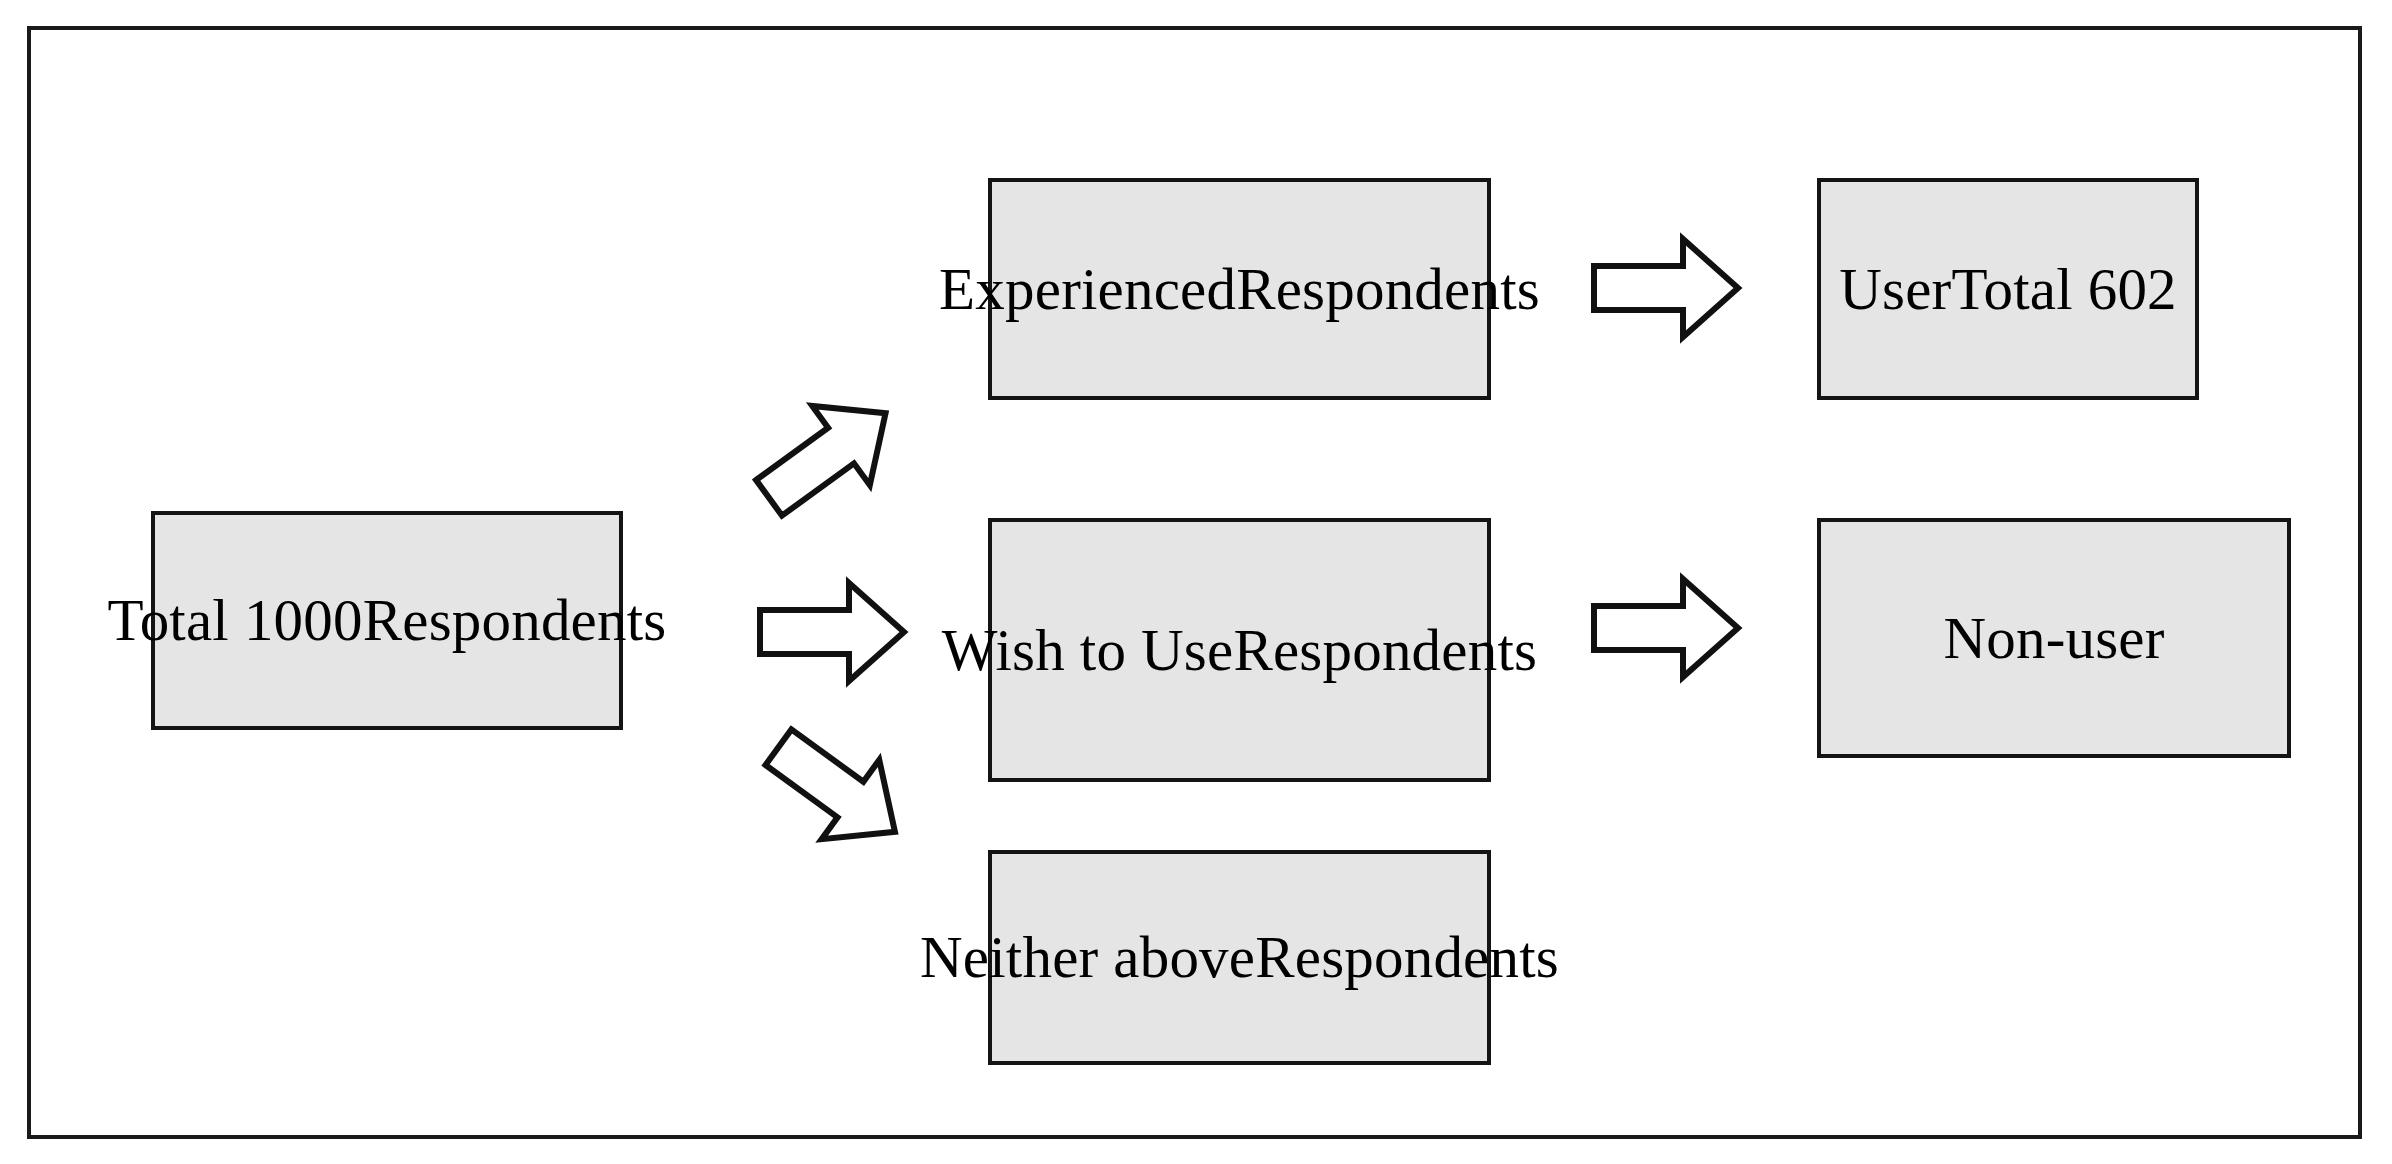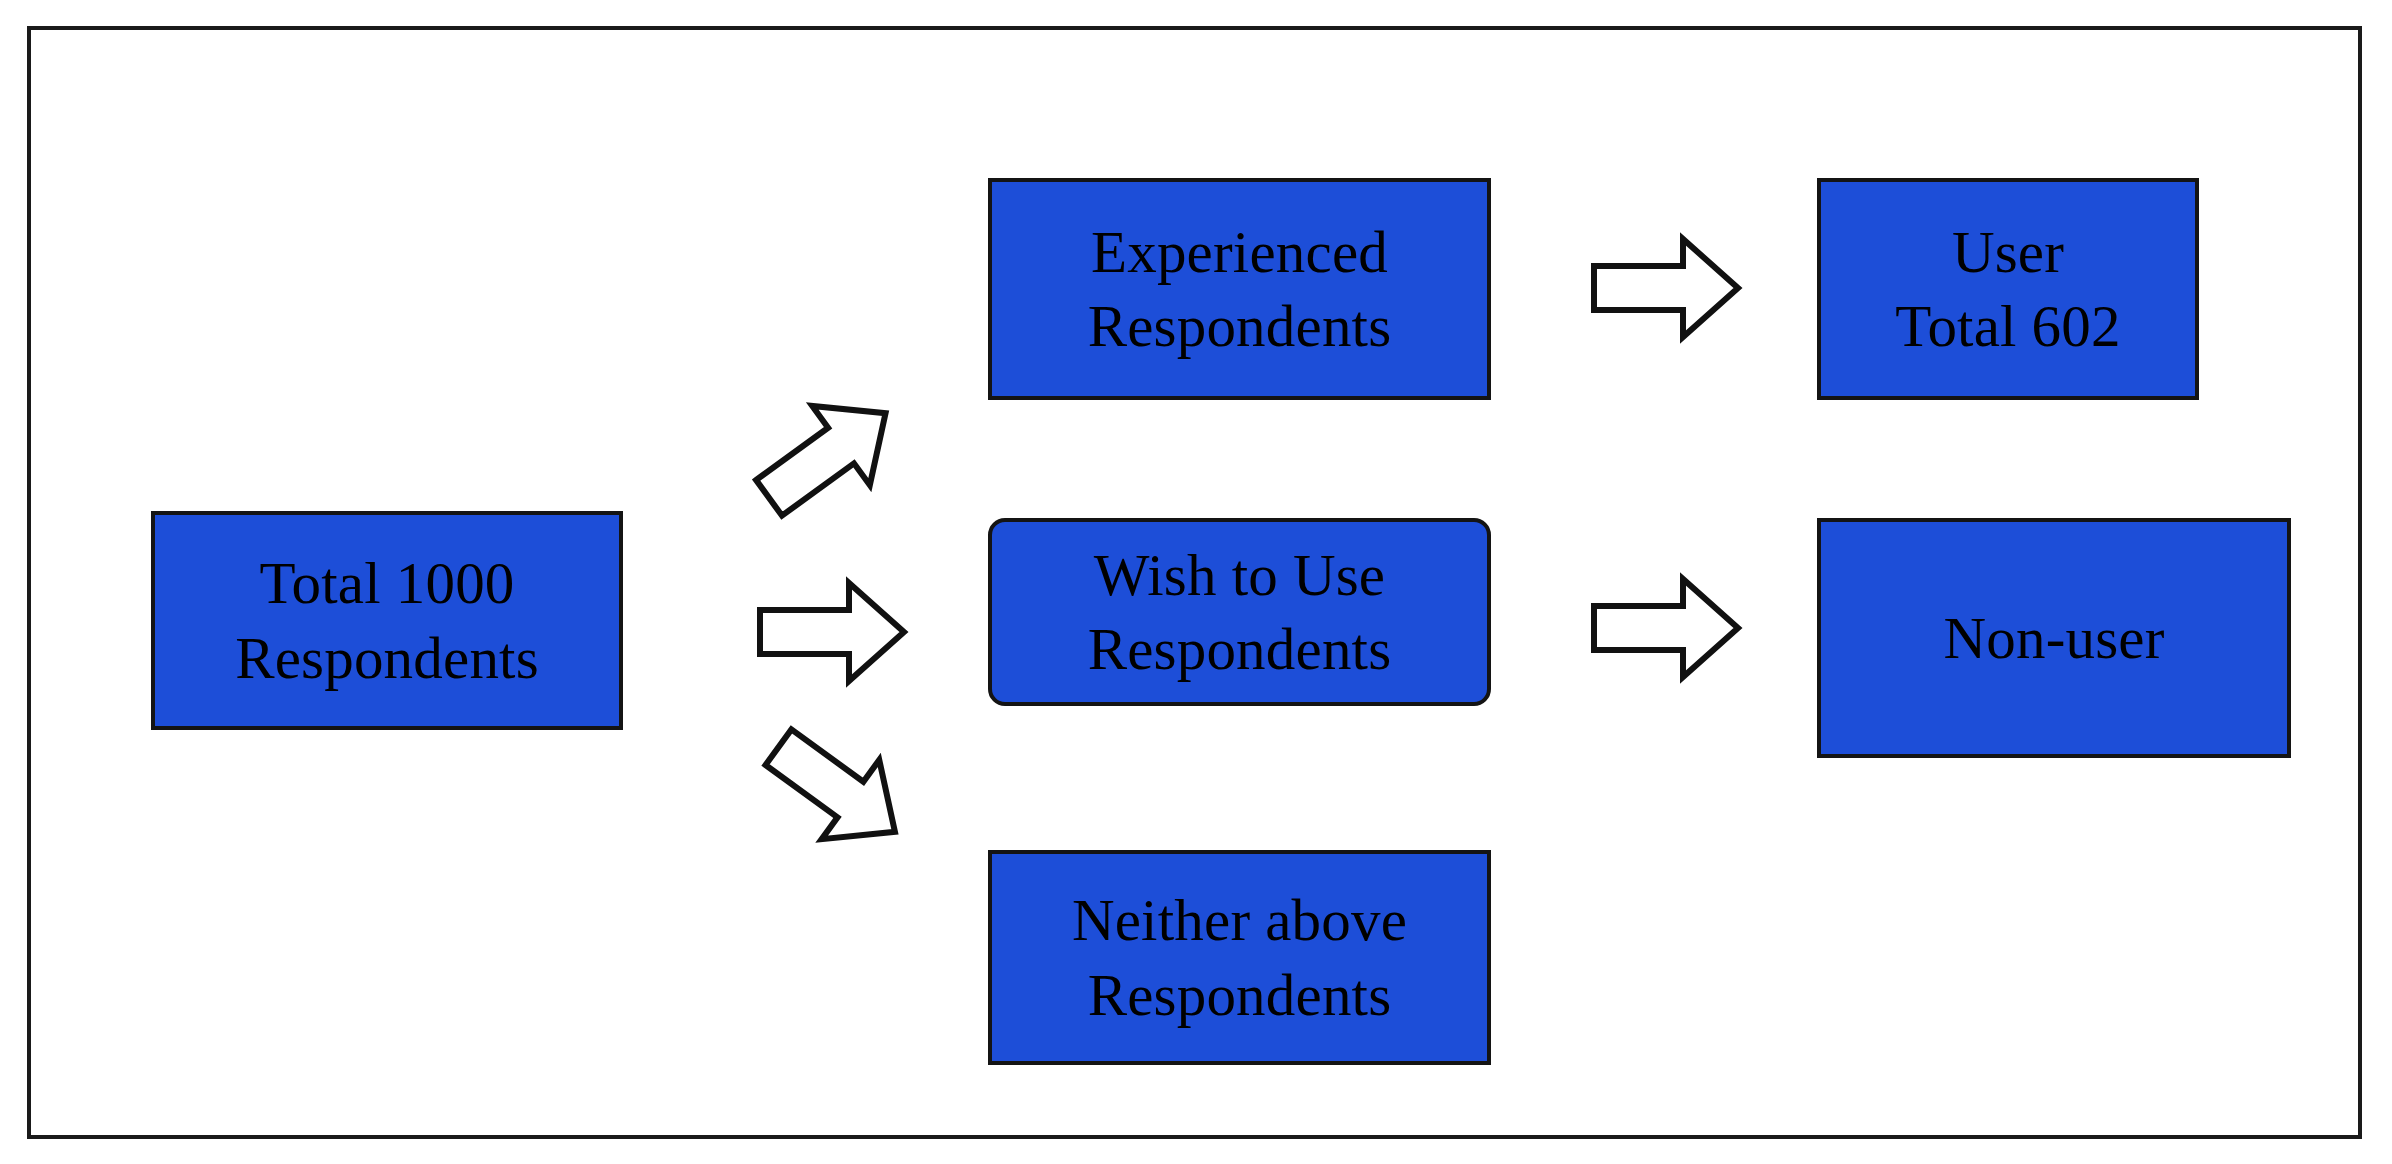--- a/index.html
+++ b/index.html
@@ -26,39 +26,39 @@
     width: 2335px;
     height: 1113px;
     border: 4px solid #1a1a1a;
     box-sizing: border-box;
     background: #ffffff;
   }
   .node-box {
     position: absolute;
     border: 4px solid #141414;
     box-sizing: border-box;
-    background: #1d4ed8;
+    background: #e5e5e5;
     display: flex;
-    flex-direction: column;
+    flex-direction: row;
     align-items: center;
     justify-content: center;
     text-align: center;
     color: #000000;
     font-size: 59px;
     line-height: 1.26;
     letter-spacing: 0.2px;
   }
   .node-line {
     display: block;
     white-space: nowrap;
   }
   
   #box-source        { left: 120px;  top: 481px; width: 472px; height: 219px; }
   #box-experienced   { left: 957px;  top: 148px; width: 503px; height: 222px; }
-  #box-wish          { left: 957px;  top: 488px; width: 503px; height: 188px; border-radius: 17px; }
+  #box-wish          { left: 957px;  top: 488px; width: 503px; height: 264px; }
   #box-neither       { left: 957px;  top: 820px; width: 503px; height: 215px; text-align: center; }
   #box-user          { left: 1786px; top: 148px; width: 382px; height: 222px; }
   #box-nonuser       { left: 1786px; top: 488px; width: 474px; height: 240px; }
 
   
   .arrow {
     position: absolute;
   }
   .arrow svg {
     display: block;

